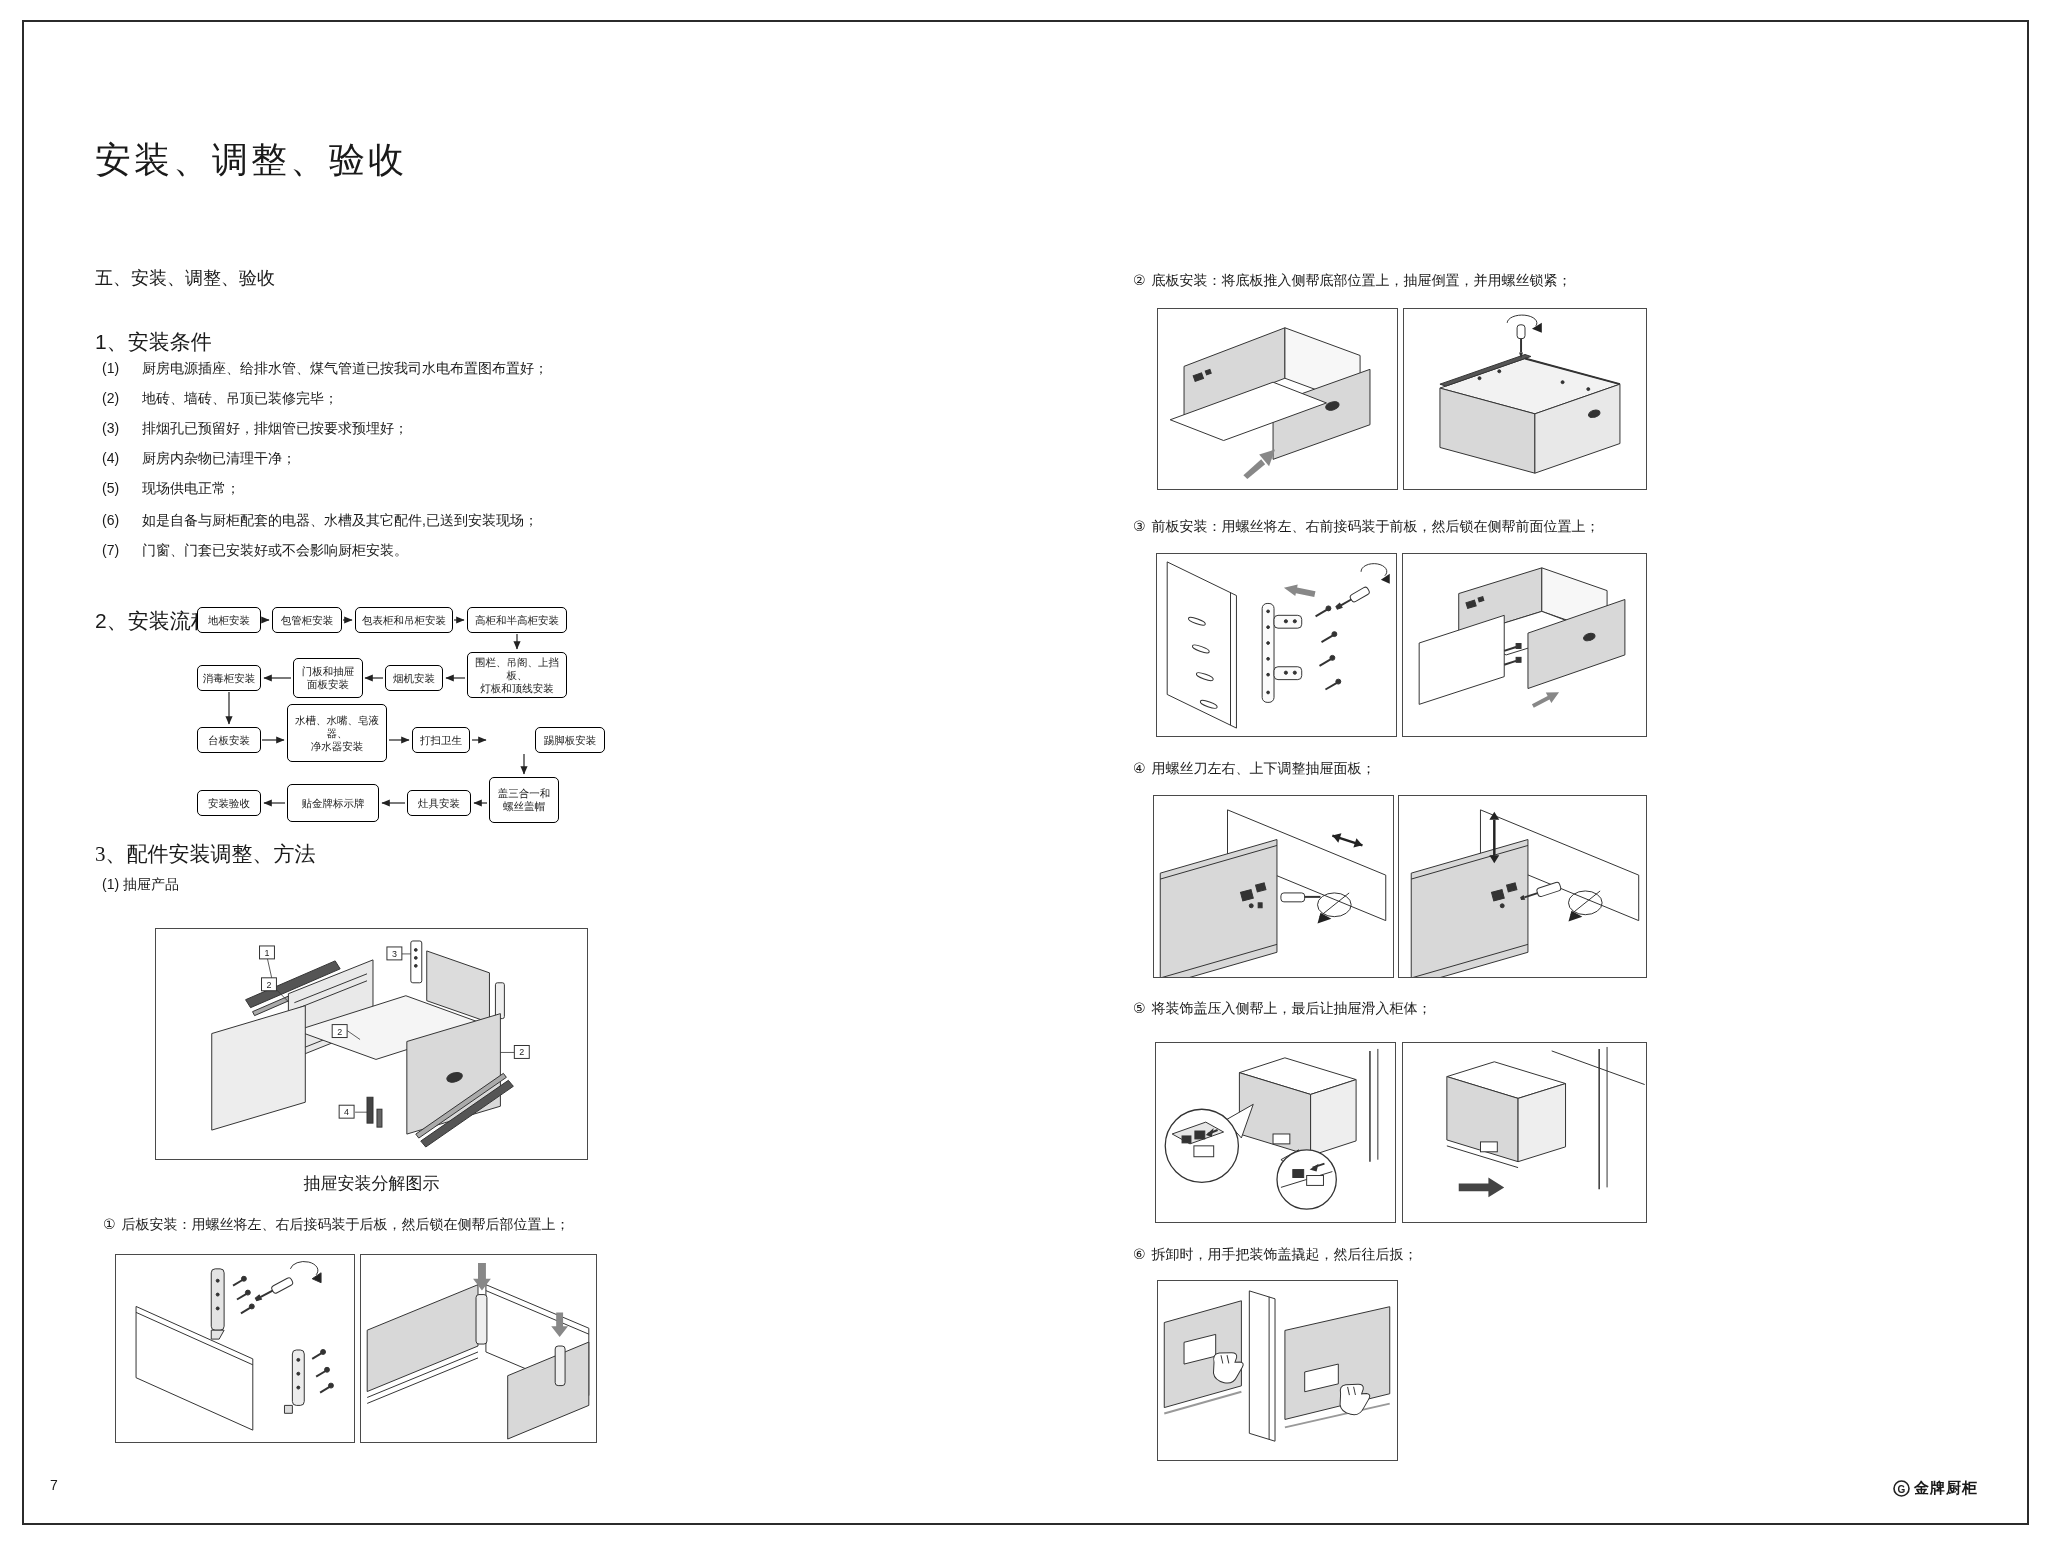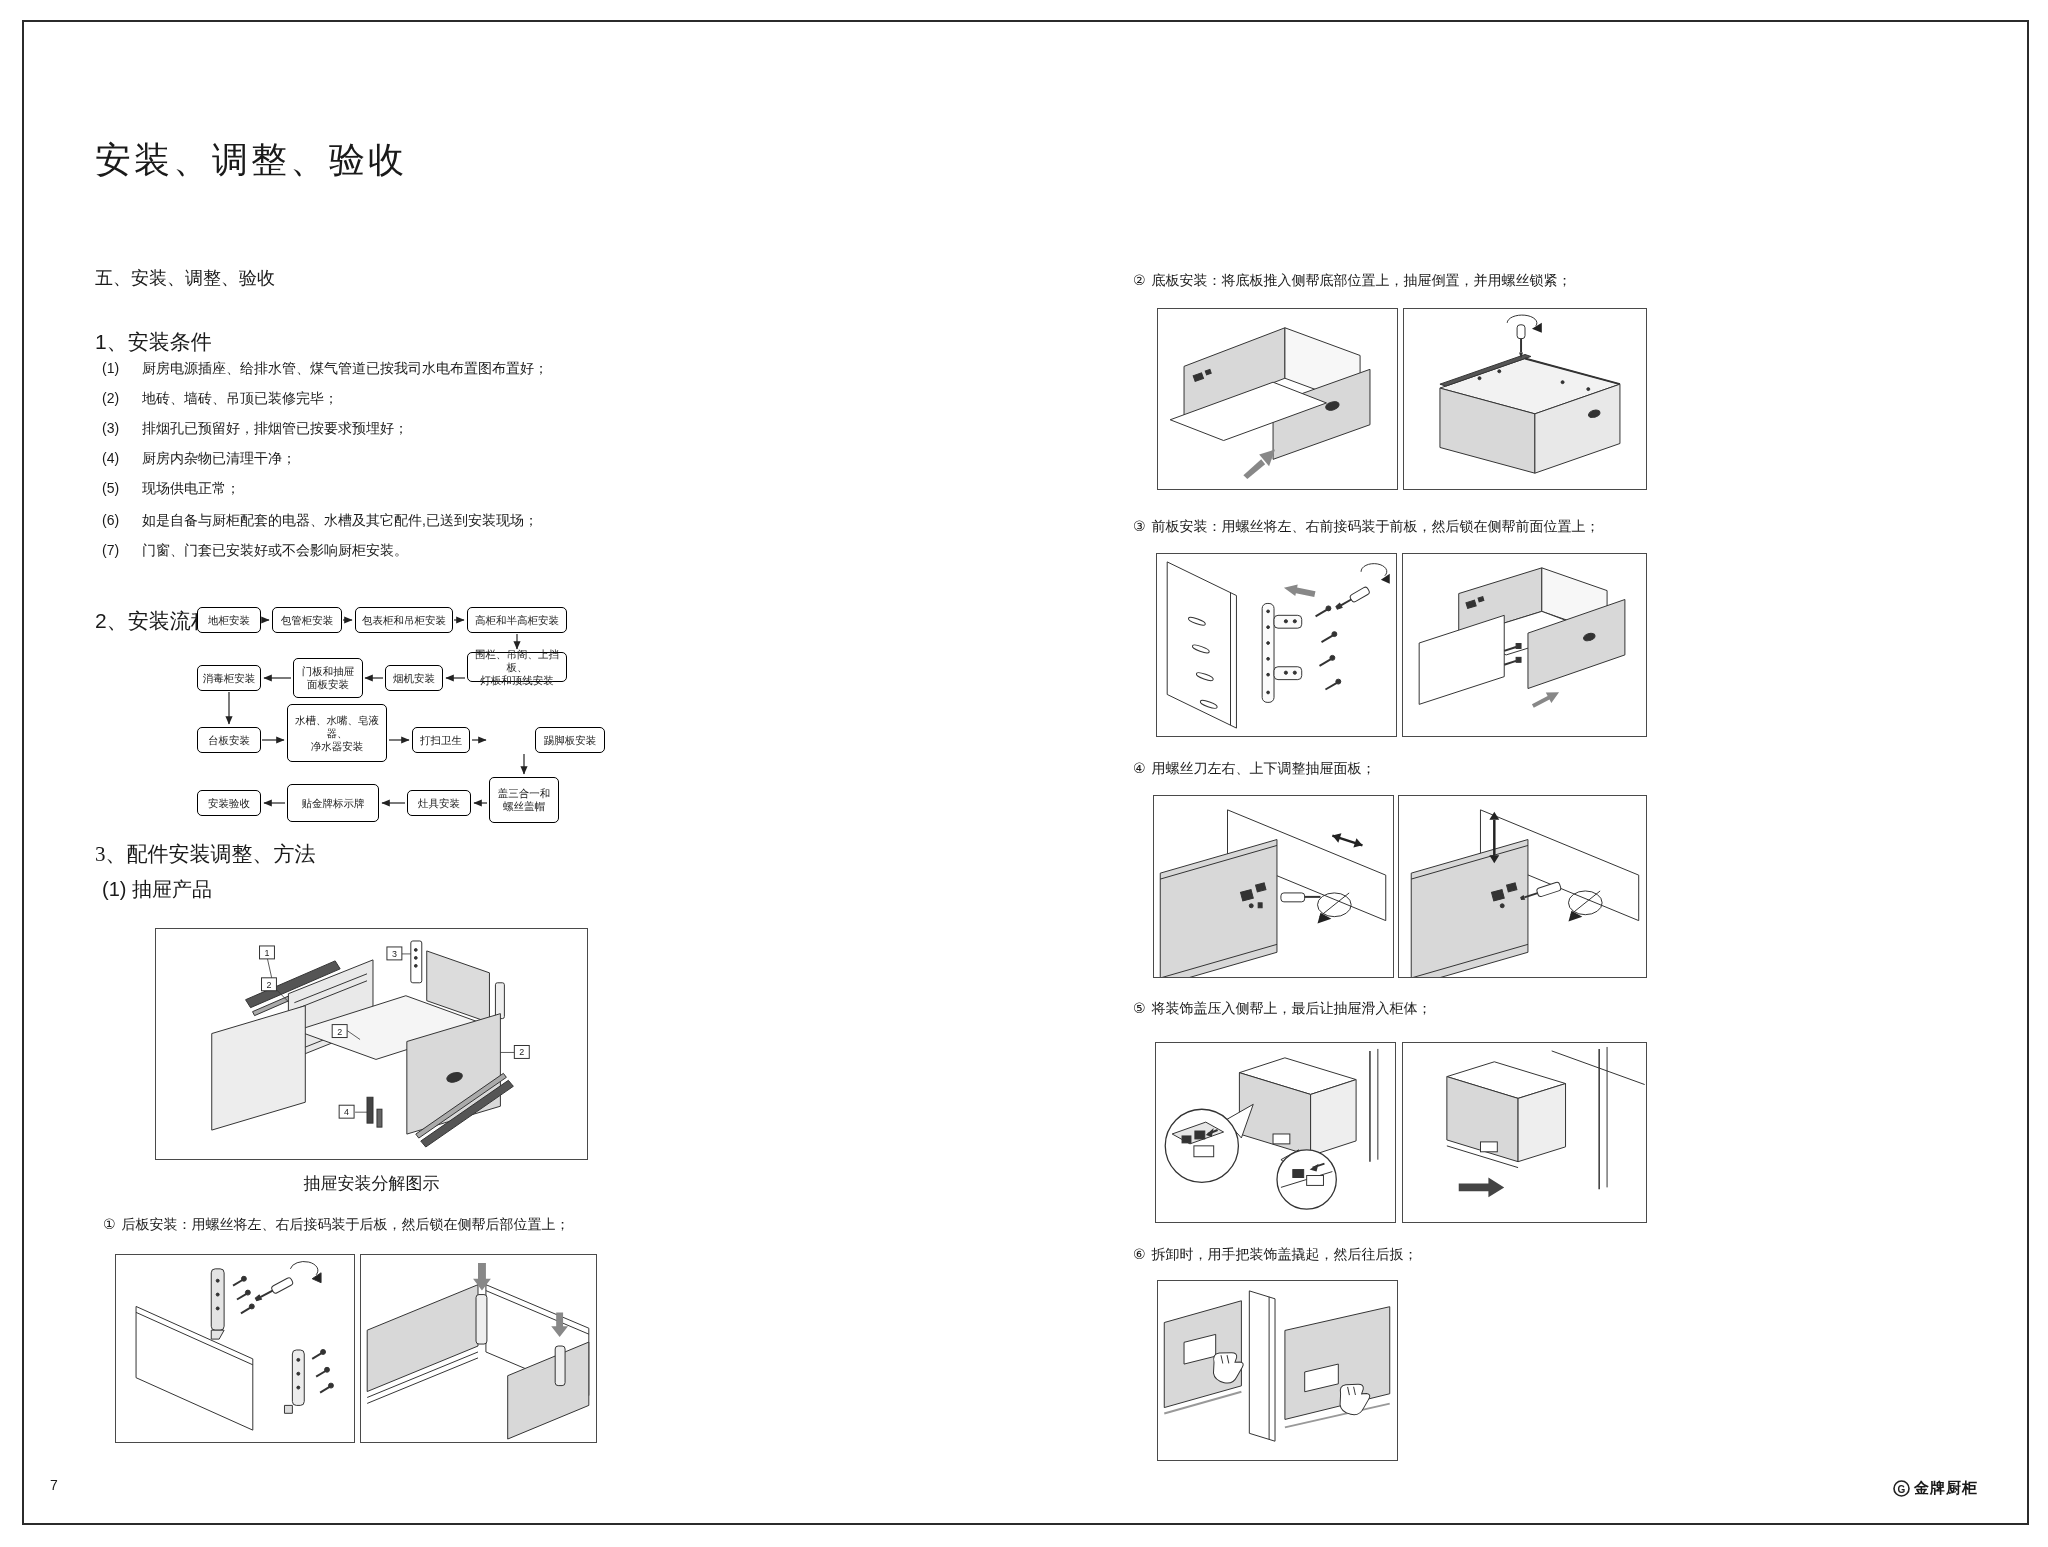--- a/index.html
+++ b/index.html
@@ -75,36 +75,36 @@
     </g>
   </svg>
   <div class="fnode" style="left:2px;top:12px;width:64px;height:26px;">地柜安装</div>
   <div class="fnode" style="left:77px;top:12px;width:70px;height:26px;">包管柜安装</div>
   <div class="fnode" style="left:160px;top:12px;width:98px;height:26px;">包表柜和吊柜安装</div>
   <div class="fnode" style="left:272px;top:12px;width:100px;height:26px;">高柜和半高柜安装</div>
   <div class="fnode" style="left:2px;top:70px;width:64px;height:26px;">消毒柜安装</div>
   <div class="fnode" style="left:98px;top:63px;width:70px;height:40px;">门板和抽屉
 面板安装</div>
   <div class="fnode" style="left:190px;top:70px;width:58px;height:26px;">烟机安装</div>
-  <div class="fnode" style="left:272px;top:57px;width:100px;height:30px;">围栏、吊阁、上挡板、
+  <div class="fnode" style="left:272px;top:57px;width:100px;height:46px;">围栏、吊阁、上挡板、
 灯板和顶线安装</div>
   <div class="fnode" style="left:2px;top:132px;width:64px;height:26px;">台板安装</div>
   <div class="fnode" style="left:92px;top:109px;width:100px;height:58px;">水槽、水嘴、皂液器、
 净水器安装</div>
   <div class="fnode" style="left:217px;top:132px;width:58px;height:26px;">打扫卫生</div>
   <div class="fnode" style="left:294px;top:132px;width:70px;height:26px;margin-left:46px;">踢脚板安装</div>
   <div class="fnode" style="left:2px;top:195px;width:64px;height:26px;">安装验收</div>
   <div class="fnode" style="left:92px;top:189px;width:92px;height:38px;">贴金牌标示牌</div>
   <div class="fnode" style="left:212px;top:195px;width:64px;height:26px;">灶具安装</div>
   <div class="fnode" style="left:294px;top:182px;width:70px;height:46px;">盖三合一和
 螺丝盖帽</div>
 </div>
 
 <div class="abs sub-h" style="left:95px;top:840px;font-family:Liberation Serif, serif;">3、配件安装调整、方法</div>
-<div class="abs" style="left:102px;top:876px;font-size:20px;">(1)  抽屉产品</div>
+<div class="abs" style="left:102px;top:876px;font-size:14px;">(1)  抽屉产品</div>
 
 <div class="abs exploded">
   <svg class="dsvg" viewBox="0 0 433 229">
     <g stroke="#333" stroke-width="1">
       <polygon points="90,70 180,31 185,39 95,78" fill="#555"></polygon>
       <polygon points="97,82 187,43 189,47 99,86" fill="#aaa"></polygon>
       <polygon points="133,64 218,30 218,97 133,131" fill="#e9e9e9"></polygon>
       <line x1="139" y1="73" x2="212" y2="44"></line>
       <line x1="139" y1="80" x2="212" y2="51"></line>
       <line x1="139" y1="122" x2="212" y2="93"></line>

